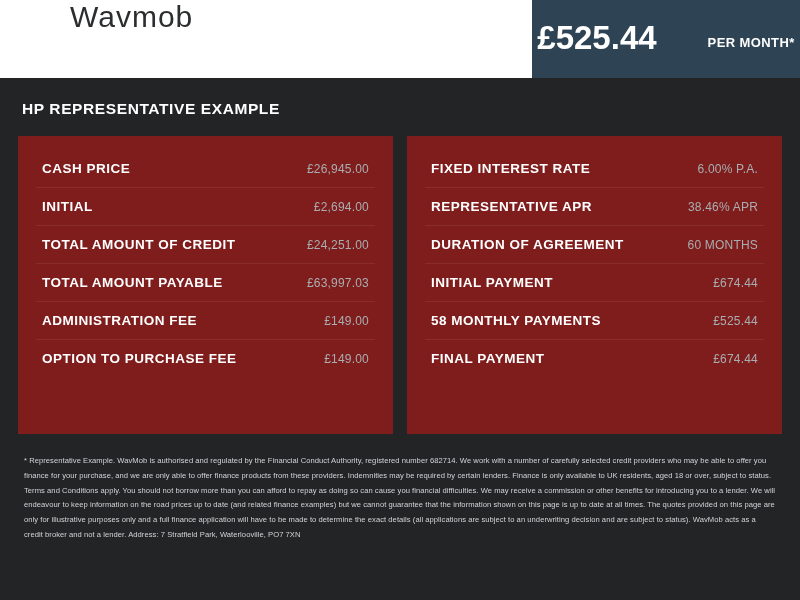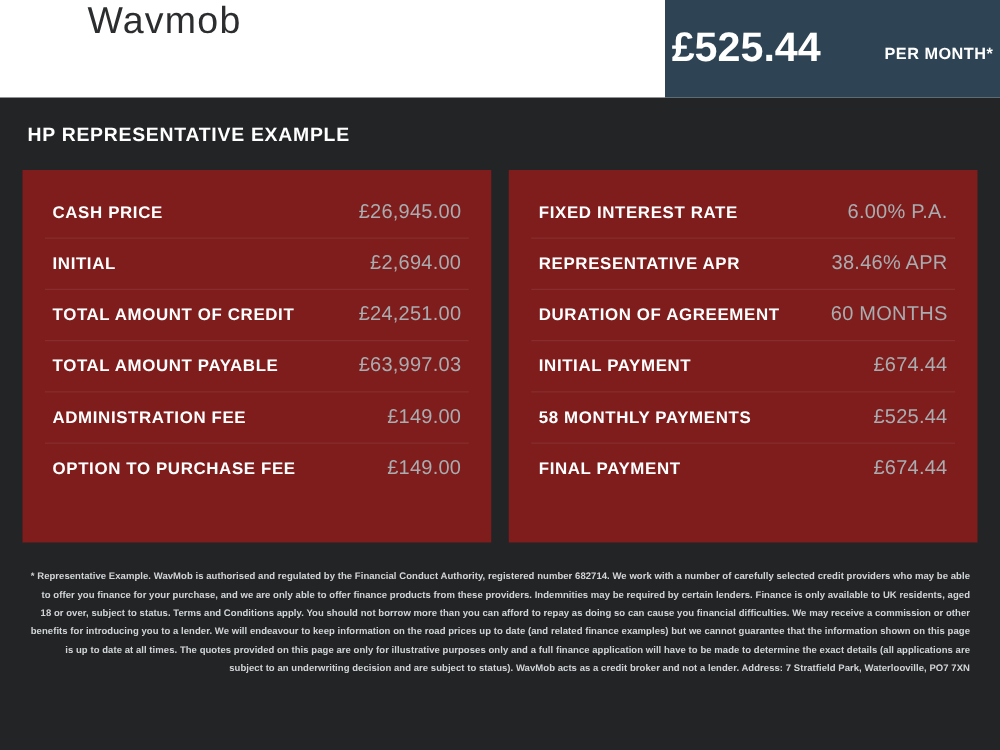--- a/index.html
+++ b/index.html
@@ -98,37 +98,37 @@
   }
   .row:last-child { border-bottom: none; }
   .row-label {
     color: #ffffff;
     font-size: 13.5px;
     font-weight: 700;
     letter-spacing: 0.5px;
   }
   .row-value {
     color: #a9adb0;
-    font-size: 16px;
+    font-size: 12px;
     font-weight: 400;
     letter-spacing: 0.2px;
     text-align: center;
     white-space: nowrap;
   }
 
   
   .disclaimer {
     margin-top: 20px;
     padding: 0 6px 0 6px;
     color: #d2d5d7;
     font-size: 7.6px;
     line-height: 1.95;
-    font-weight: 700;
+    font-weight: 400;
     letter-spacing: 0.05px;
-    text-align: right;
+    text-align: left;
   }
 </style>
 </head>
 <body>
 
 <div class="page">
 
   <div class="header">
     <div class="brand">
       <span class="brand-name">Wavmob</span>

